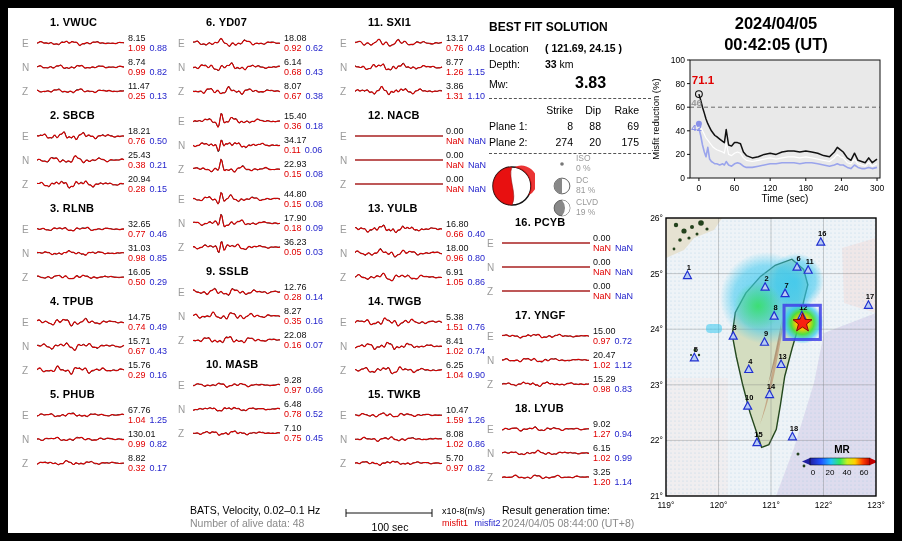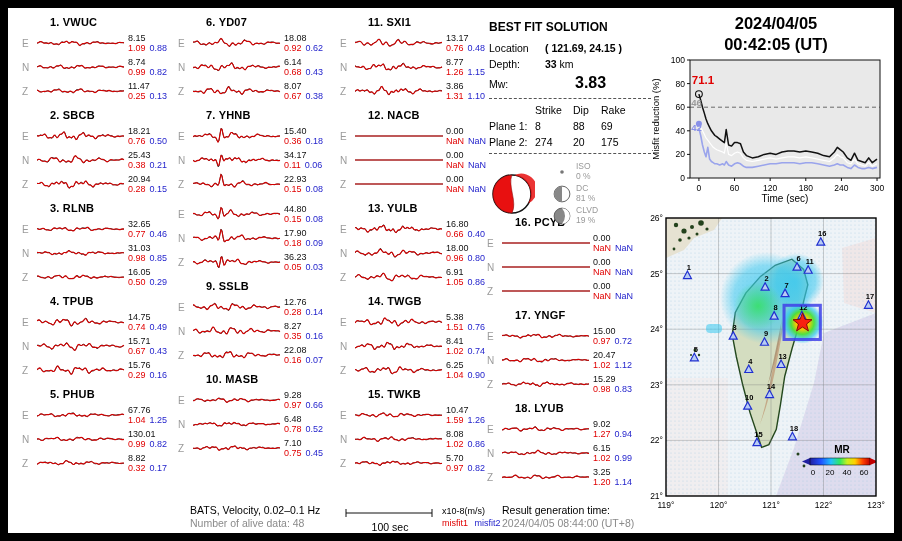--- a/index.html
+++ b/index.html
@@ -16,23 +16,23 @@
   .amp{color:#111;}
   .m1{color:#e00000;} .m2{color:#2424cc;margin-left:4px;}
   .solution{position:absolute;left:481px;top:12px;width:162px;font-size:10.5px;}
   .sol-title{font-weight:bold;font-size:12px;margin-bottom:8px;}
   .sol-row{display:flex;align-items:baseline;margin:4px 0;}
   .sol-label{width:56px;}
   .bold{font-weight:bold;}
   .mw-val{font-weight:bold;font-size:16px;margin-left:30px;}
   .sol-table{border-top:1px dashed #555;border-bottom:1px dashed #555;padding:3px 0;margin-top:6px;}
   .sol-tr{display:grid;grid-template-columns:46px 38px 28px 38px;padding:2px 0;}
-  .sol-tr span{}
+  .sol-tr span{text-align:right;}
   .sol-tr .rl{text-align:left;}
-  .decomp{display:flex;align-items:center;margin-top:8px;}
+  .decomp{display:flex;align-items:center;margin-top:0;}
   .decomp-list{margin-left:18px;display:flex;flex-direction:column;gap:3px;}
   .d-item{display:flex;align-items:center;gap:5px;}
   .d-txt{font-size:8.5px;line-height:9.5px;color:#999;}
   .dt{position:absolute;left:650px;top:5px;width:236px;text-align:center;
       font-weight:bold;font-size:16.5px;line-height:21px;}
   .chart-svg{position:absolute;left:640px;top:44px;}
   .map-svg{position:absolute;left:638px;top:200px;}
   .foot{position:absolute;font-size:10.5px;line-height:13px;}
   .gray{color:#8a8a8a;}
   .sb-label{font-size:10.5px;text-align:center;margin-top:1px;}
@@ -256,21 +256,20 @@
             <polyline points="0,11.2 1,11.4 2,11.1 3,11.2 4,11.6 5,11.9 6,12.0 7,11.5 8,11.1 9,11.8 10,13.0 11,13.1 12,11.9 13,10.5 14,9.4 15,9.2 16,9.3 17,8.8 18,8.2 19,9.0 20,10.6 21,12.4 22,12.7 23,12.1 24,11.0 25,10.5 26,11.7 27,13.2 28,13.4 29,12.9 30,12.8 31,13.0 32,12.8 33,11.4 34,8.8 35,6.8 36,6.3 37,8.1 38,9.8 39,10.7 40,10.2 41,10.3 42,11.4 43,12.4 44,12.2 45,11.5 46,10.7 47,11.8 48,13.6 49,14.5 50,13.8 51,12.0 52,10.4 53,10.0 54,9.8 55,9.4 56,8.9 57,8.9 58,9.7 59,11.1 60,11.9 61,11.2 62,10.7 63,10.2 64,10.7 65,11.5 66,12.3 67,11.9 68,12.0 69,12.1 70,12.2 71,11.8 72,10.8 73,10.2 74,9.5 75,10.0 76,10.4 77,10.8 78,10.7 79,10.5 80,10.9 81,11.2 82,10.9 83,10.8 84,10.7 85,11.1 86,11.3 87,12.0 " fill="none" stroke="#111111" stroke-width="0.8"></polyline>
             <polyline points="0,11.3 1,11.6 2,11.5 3,11.4 4,11.6 5,11.7 6,11.4 7,11.0 8,11.0 9,11.9 10,13.1 11,13.3 12,12.2 13,10.4 14,9.1 15,8.8 16,9.0 17,8.9 18,8.7 19,9.3 20,10.8 21,12.4 22,12.7 23,11.7 24,10.4 25,10.4 26,11.8 27,13.3 28,13.7 29,13.2 30,12.6 31,12.7 32,12.5 33,11.1 34,8.8 35,7.0 36,7.1 37,8.8 38,10.4 39,10.9 40,10.3 41,10.2 42,10.9 43,11.8 44,12.0 45,11.4 46,11.2 47,12.1 48,13.6 49,14.2 50,13.3 51,11.5 52,10.3 53,10.0 54,10.2 55,9.9 56,9.3 57,9.1 58,9.6 59,10.7 60,11.2 61,11.0 62,10.5 63,10.5 64,11.2 65,11.9 66,12.1 67,11.8 68,11.5 69,11.6 70,11.9 71,11.8 72,11.3 73,10.5 74,10.2 75,10.3 76,10.5 77,10.5 78,10.3 79,10.3 80,10.7 81,11.2 82,11.4 83,11.2 84,10.9 85,10.9 86,11.2 87,11.5 " fill="none" stroke="#d40000" stroke-width="1.1"></polyline>
           </svg>
           <span class="vals">
             <span class="amp">8.07</span>
             <span><span class="m1">0.67</span><span class="m2">0.38</span></span>
           </span>
         </div>
       </div>
       <div class="station">
-        <div class="st-head">7. YHNB</div>
         <div class="wrow">
           <span class="comp">E</span>
           <svg class="tr" width="88" height="22">
             <polyline points="0,11.7 1,11.2 2,11.1 3,11.4 4,11.5 5,11.1 6,10.4 7,10.6 8,11.0 9,11.5 10,11.3 11,9.9 12,9.4 13,9.5 14,9.6 15,9.3 16,8.6 17,8.6 18,9.7 19,11.7 20,12.6 21,12.5 22,12.2 23,13.1 24,15.4 25,17.0 26,15.1 27,9.0 28,3.3 29,4.2 30,9.3 31,12.6 32,12.9 33,11.6 34,11.5 35,12.0 36,11.3 37,9.2 38,7.6 39,7.4 40,8.3 41,9.0 42,8.6 43,8.4 44,9.7 45,11.7 46,13.1 47,12.8 48,11.6 49,11.6 50,12.3 51,12.5 52,11.9 53,11.3 54,10.8 55,11.7 56,12.9 57,13.0 58,12.1 59,11.4 60,11.3 61,11.4 62,10.7 63,9.9 64,9.2 65,9.3 66,9.9 67,10.2 68,10.4 69,10.3 70,10.6 71,11.1 72,11.5 73,11.2 74,10.8 75,11.0 76,10.9 77,11.3 78,11.5 79,11.5 80,11.1 81,11.5 82,11.7 83,11.9 84,11.3 85,11.1 86,11.0 87,10.7 " fill="none" stroke="#111111" stroke-width="0.8"></polyline>
             <polyline points="0,11.9 1,11.0 2,10.6 3,10.9 4,11.1 5,11.0 6,10.7 7,10.8 8,11.3 9,11.5 10,10.9 11,9.8 12,9.1 13,9.3 14,9.9 15,9.8 16,9.3 17,9.0 18,9.9 19,11.4 20,12.3 21,12.2 22,12.0 23,12.9 24,15.2 25,17.0 26,15.2 27,9.3 28,3.9 29,4.2 30,9.0 31,12.5 32,12.7 33,11.9 34,12.0 35,12.2 36,11.1 37,9.0 38,7.5 39,7.5 40,8.5 41,9.2 42,9.1 43,9.1 44,10.2 45,11.8 46,12.6 47,12.2 48,11.4 49,11.4 50,12.1 51,12.7 52,12.3 53,11.4 54,11.0 55,11.5 56,12.3 57,12.3 58,11.8 59,11.4 60,11.5 61,11.6 62,11.1 63,10.0 64,9.1 65,9.0 66,9.6 67,10.3 68,10.5 69,10.7 70,11.0 71,11.4 72,11.5 73,11.2 74,10.6 75,10.5 76,10.9 77,11.5 78,11.7 79,11.6 80,11.4 81,11.5 82,11.6 83,11.5 84,11.2 85,11.0 86,11.1 87,11.3 " fill="none" stroke="#d40000" stroke-width="1.1"></polyline>
           </svg>
           <span class="vals">
             <span class="amp">15.40</span>
             <span><span class="m1">0.36</span><span class="m2">0.18</span></span>
           </span>

